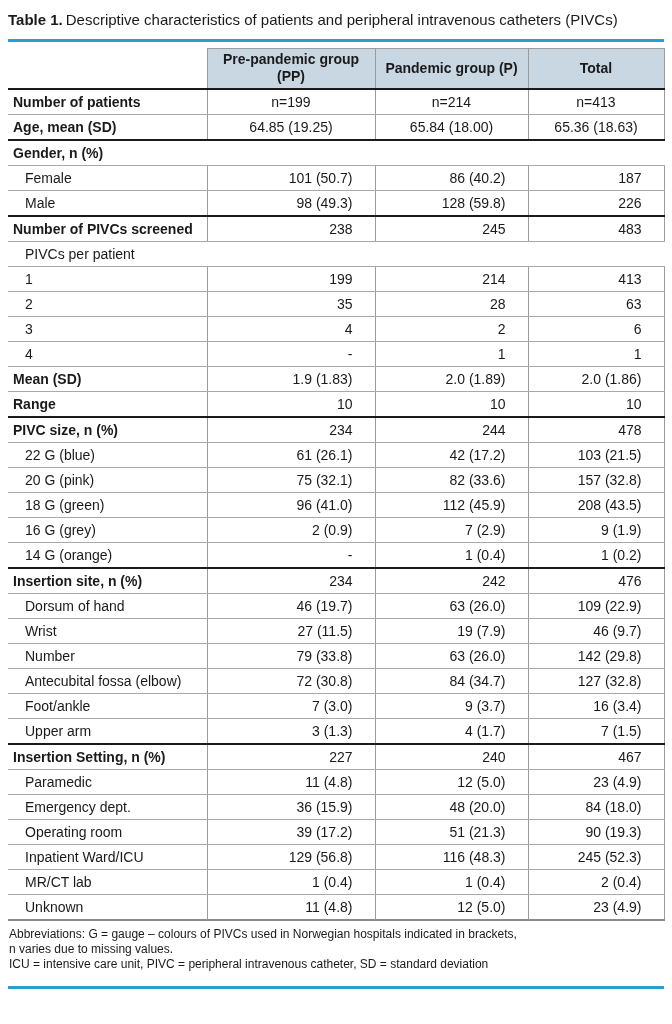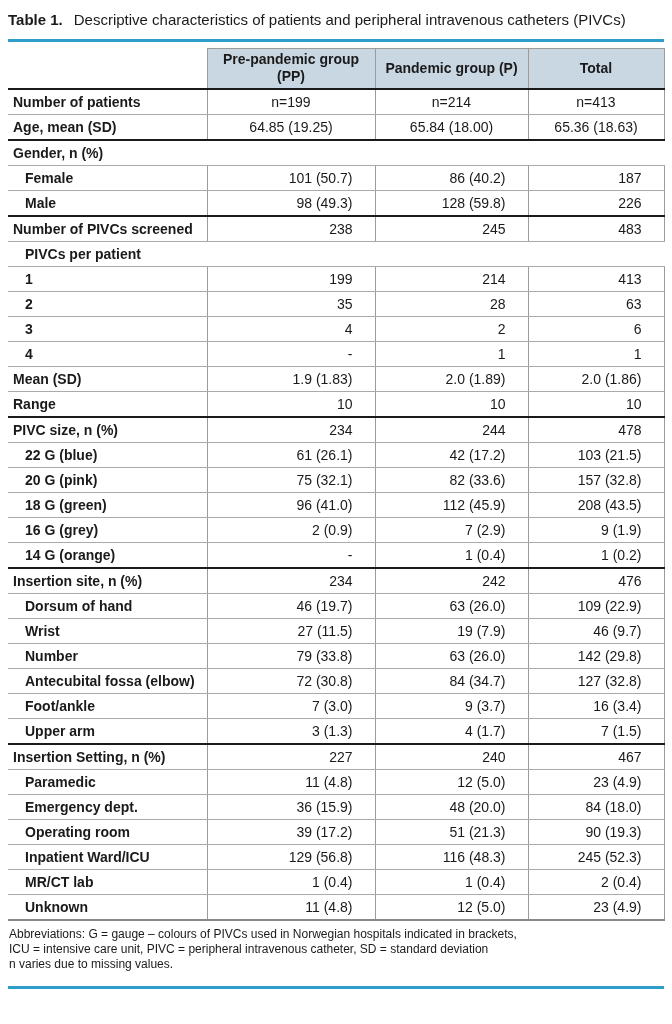--- a/index.html
+++ b/index.html
@@ -11,40 +11,40 @@
   }
   *{box-sizing:border-box;}
   html,body{margin:0;padding:0;background:#ffffff;}
   body{
     width:672px;height:1024px;overflow:hidden;
     font-family:"Liberation Sans","DejaVu Sans",sans-serif;
     color:var(--ink);
   }
   .page{padding:6px 8px 0 8px;}
   .title{font-size:15px;line-height:20px;margin:4px 0 9px 0;}
-  .title-label{font-weight:bold;margin-right:11px;}
+  .title-label{font-weight:bold;margin-right:3px;}
   .rule{height:3px;background:var(--accent);}
   .top-rule{margin-bottom:5px;}
   table{border-collapse:collapse;width:656px;table-layout:fixed;font-size:14px;margin-top:6px;}
   col.c1{width:199px;} col.c2{width:168px;} col.c3{width:153px;} col.c4{width:136px;}
   th{
     background:var(--header-bg);
     font-weight:bold;text-align:center;vertical-align:middle;
     padding:2px 6px;height:40px;line-height:17px;font-size:14px;
     border:1px solid var(--grid);
     border-bottom:2px solid var(--ink);
   }
   th.empty-head{background:#ffffff;border-left:none;border-top:none;}
   th:last-child{border-right:1px solid var(--grid);}
   td{
     padding:4px 8px;line-height:16px;vertical-align:middle;
     border-bottom:1px solid var(--grid-light);
   }
   td.label{padding-left:5px;}
-  td.indent{padding-left:17px;font-weight:bold;}
+  td.indent{padding-left:17px;}
   .bold{font-weight:bold;}
   td.value{text-align:right;padding-right:22px;border-left:1px solid var(--grid);}
   td.value:last-child{border-right:1px solid var(--grid);}
   tr.center td.value{text-align:center;padding-right:8px;}
   tr.thick-top td{border-top:2px solid var(--ink);}
   tbody tr:last-child td{border-bottom:2px solid #8a8a8a;}
   td.span-cell{border-left:none;border-right:none;}
   .footnote{font-size:12px;line-height:15px;margin:6px 0 0 1px;color:var(--ink);}
   .bottom-rule{margin-top:14px;}
 </style>
@@ -264,18 +264,18 @@
           <td class="label indent">Unknown</td>
           <td class="value">11 (4.8)</td>
           <td class="value">12 (5.0)</td>
           <td class="value">23 (4.9)</td>
         </tr>
       </tbody>
   </table>
 
   <div class="footnote">
     <div>Abbreviations: G = gauge – colours of PIVCs used in Norwegian hospitals indicated in brackets,</div>
+    <div>n varies due to missing values.</div>
     <div>ICU = intensive care unit, PIVC = peripheral intravenous catheter, SD = standard deviation</div>
-    <div>n varies due to missing values.</div>
   </div>
 
   <div class="rule bottom-rule"></div>
 </div>
 
 </body></html>

